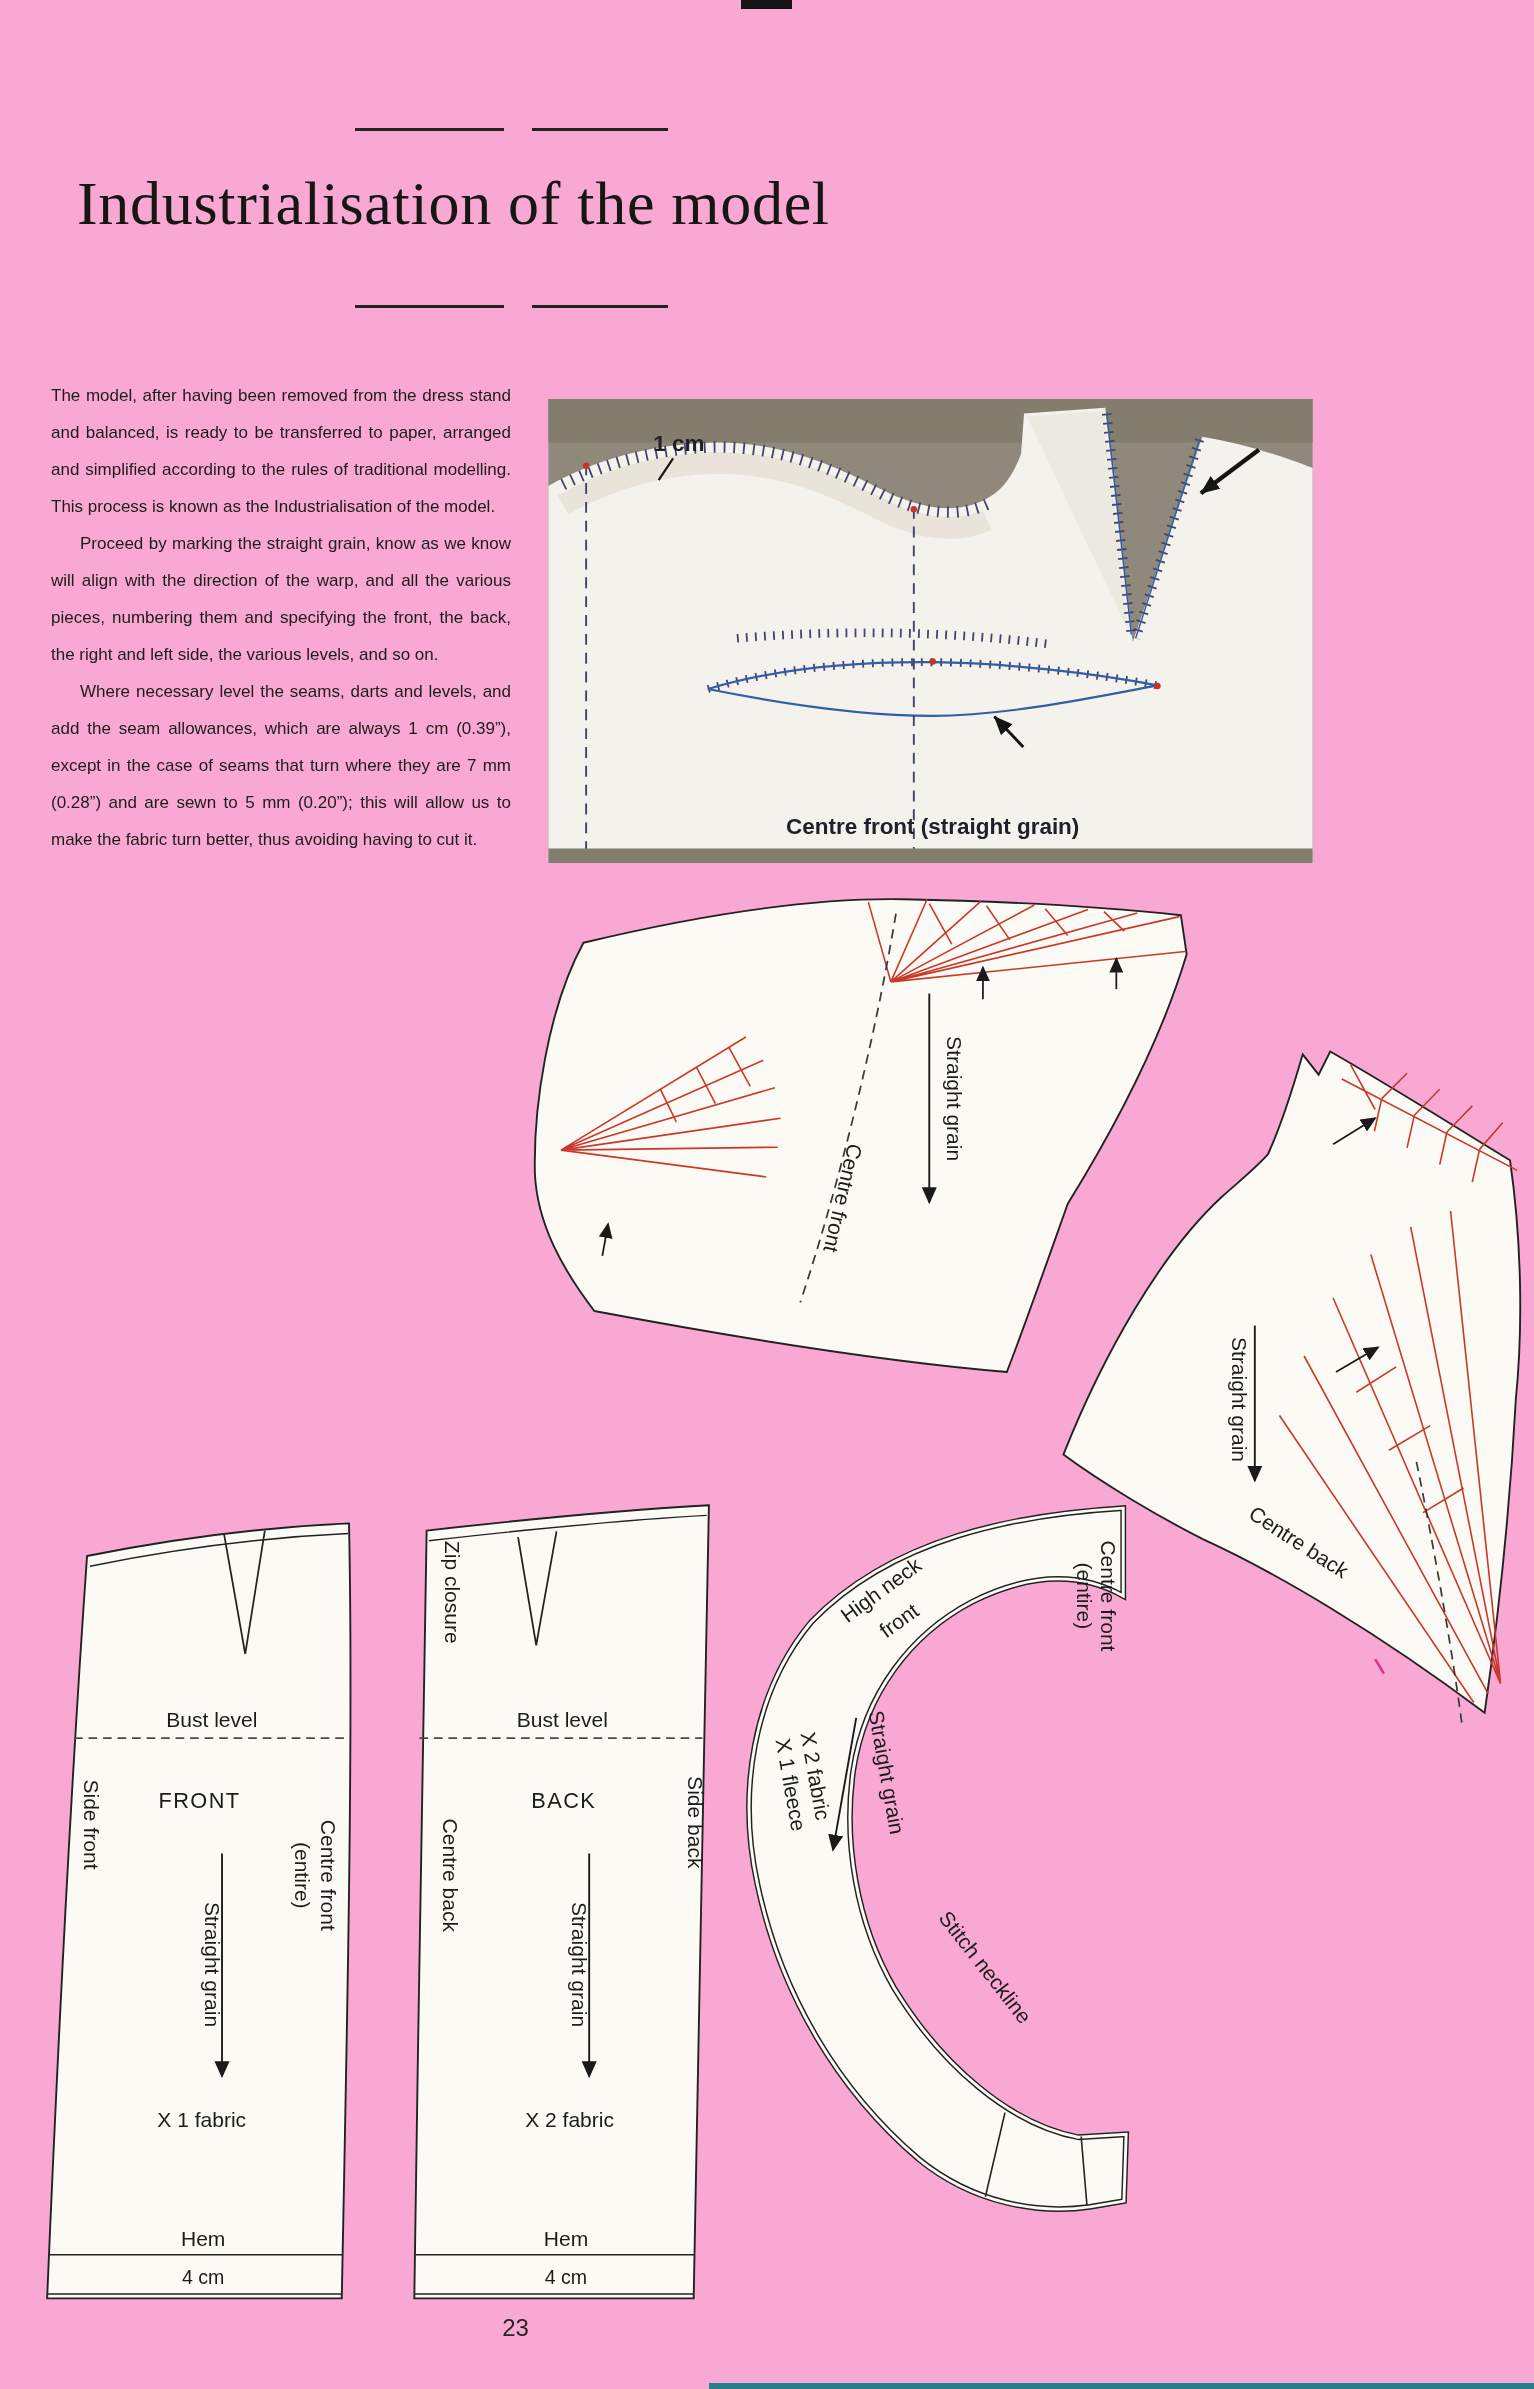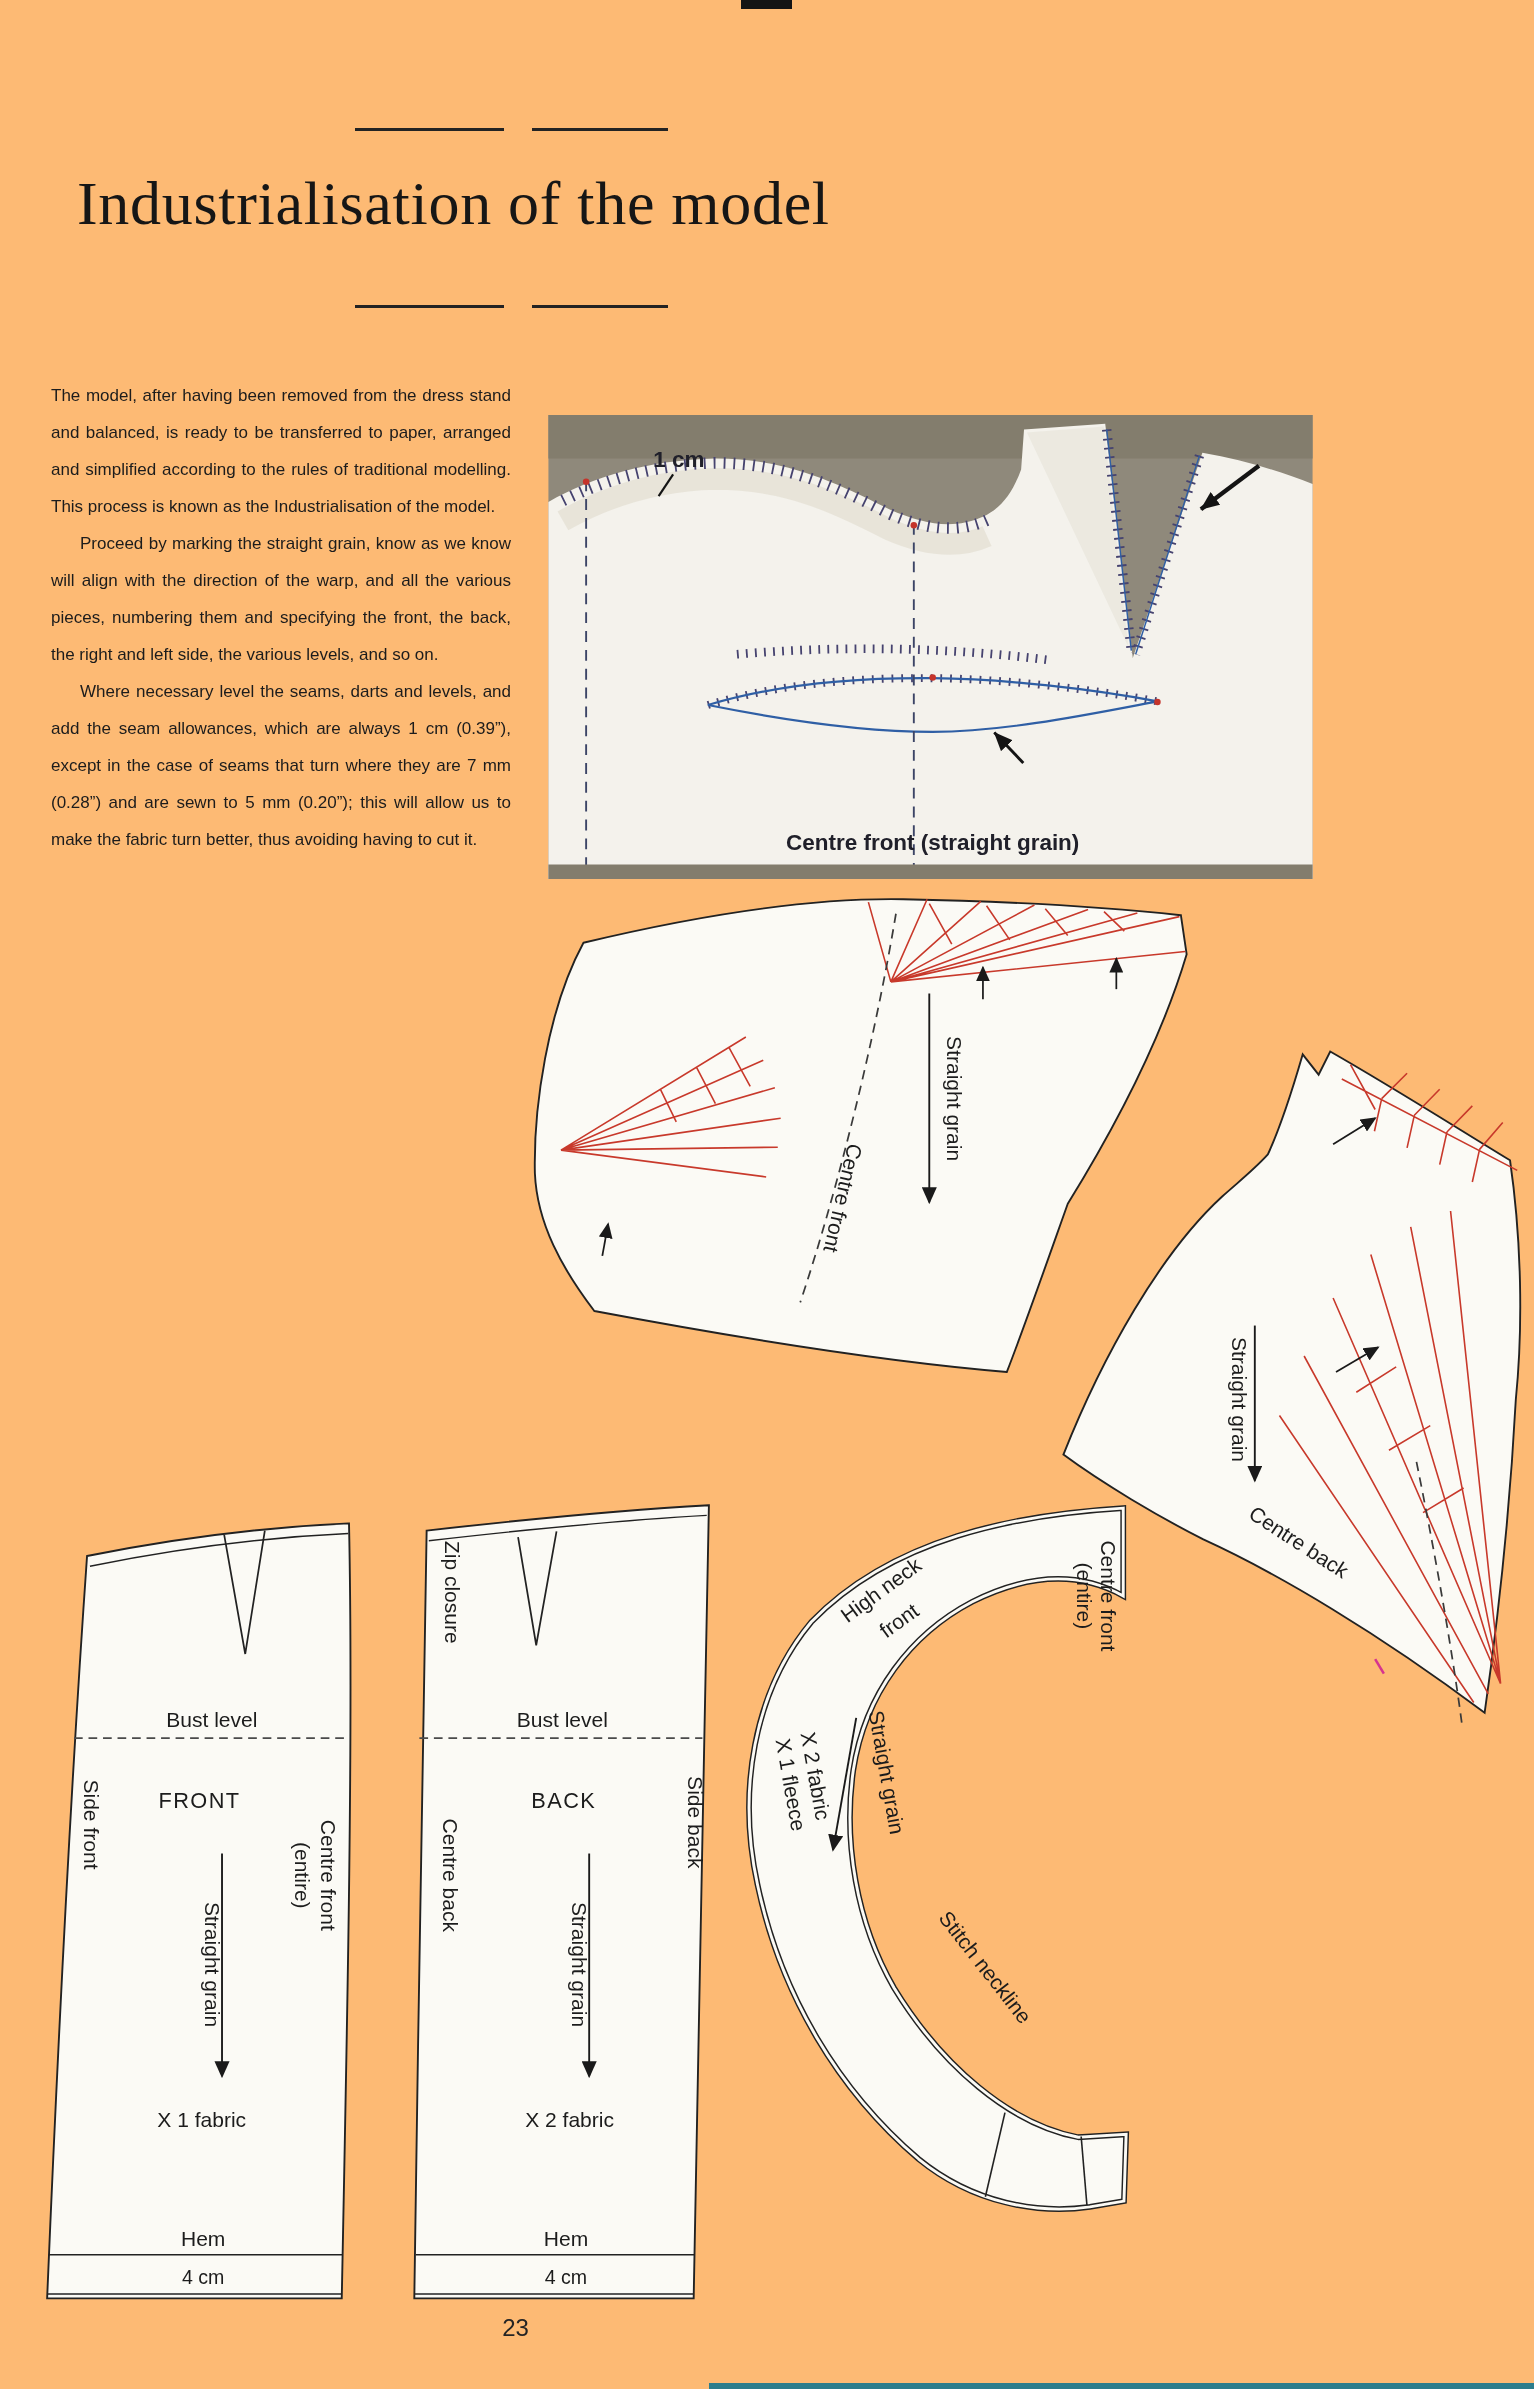--- a/index.html
+++ b/index.html
@@ -1,31 +1,31 @@
 <!DOCTYPE html>
 <html style="font-size:11.6px"><head>
 <meta charset="utf-8">
 <style>
   html,body{margin:0;padding:0;background:#d8d5cf;}
-  .page{position:relative;width:1534px;height:2389px;background:#fdba74;overflow:hidden;
+  .page{position:relative;width:1534px;height:2389px;background:#f9a8d4;overflow:hidden;
         font-family:"Liberation Sans",sans-serif;color:#1b1b1b;}
   .top-tick{position:absolute;left:741px;top:0;width:51px;height:9.4px;background:#141414;}
   .rule{position:absolute;height:2.9px;background:#232323;}
   .rule.a1{left:355px;top:128px;width:149px;}
   .rule.a2{left:532px;top:128px;width:136px;}
   .rule.b1{left:355px;top:305px;width:149px;}
   .rule.b2{left:532px;top:305px;width:136px;}
   .title{position:absolute;left:77px;top:168px;margin:0;
          font-family:"Liberation Serif",serif;font-weight:400;font-size:62px;
          letter-spacing:0.7px;color:#161616;white-space:nowrap;}
   .body-col{position:absolute;left:51px;top:377px;width:460px;
             font-size:17px;line-height:37px;text-align:justify;color:#1c1c1c;}
   .body-col p{margin:0;}
   .body-col p + p{text-indent:29px;}
-  .photo{position:absolute;left:548px;top:415px;width:765px;height:392px;}
+  .photo{position:absolute;left:548px;top:399px;width:765px;height:392px;}
   .bodices{position:absolute;left:508px;top:892px;}
   .bottomrow{position:absolute;left:29px;top:1487px;}
   .page-num{position:absolute;left:479px;top:2314px;width:73px;text-align:center;
             font-size:24px;color:#242424;}
   .teal-strip{position:absolute;left:709px;top:2383px;width:825px;height:6.5px;background:#2c7d8c;}
   svg text{font-family:"Liberation Sans",sans-serif;}
   .lbl{font-size:29px;fill:#1c1c1c;}
   .lbl-wide{font-size:30px;fill:#1c1c1c;letter-spacing:2px;}
   .lbl-sm{font-size:27px;fill:#1c1c1c;}
   .cap{font-size:31px;font-weight:bold;fill:#20202a;}

